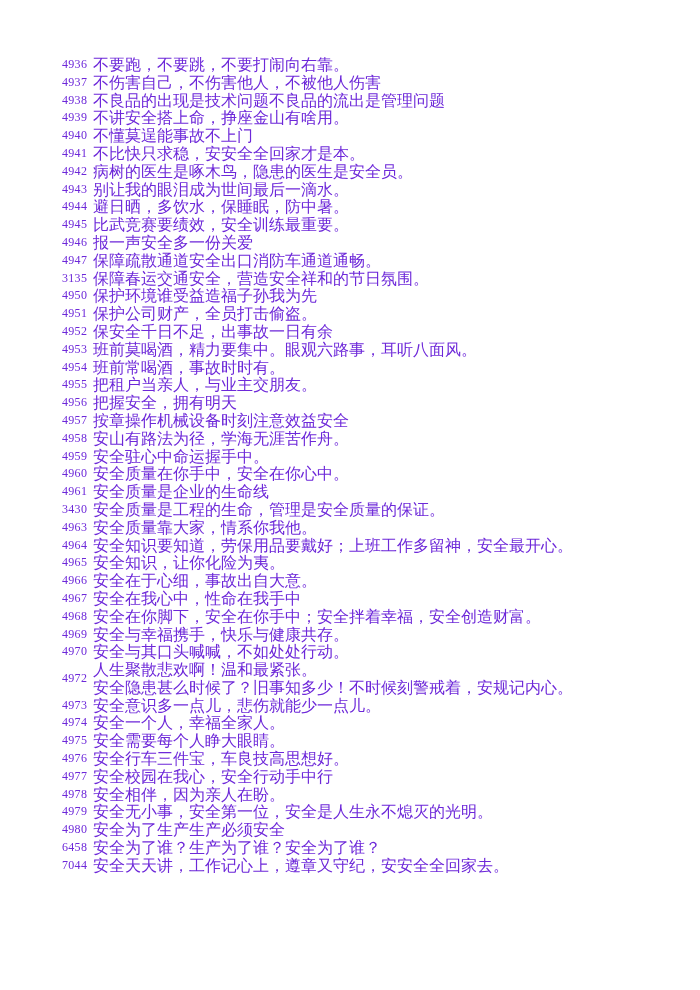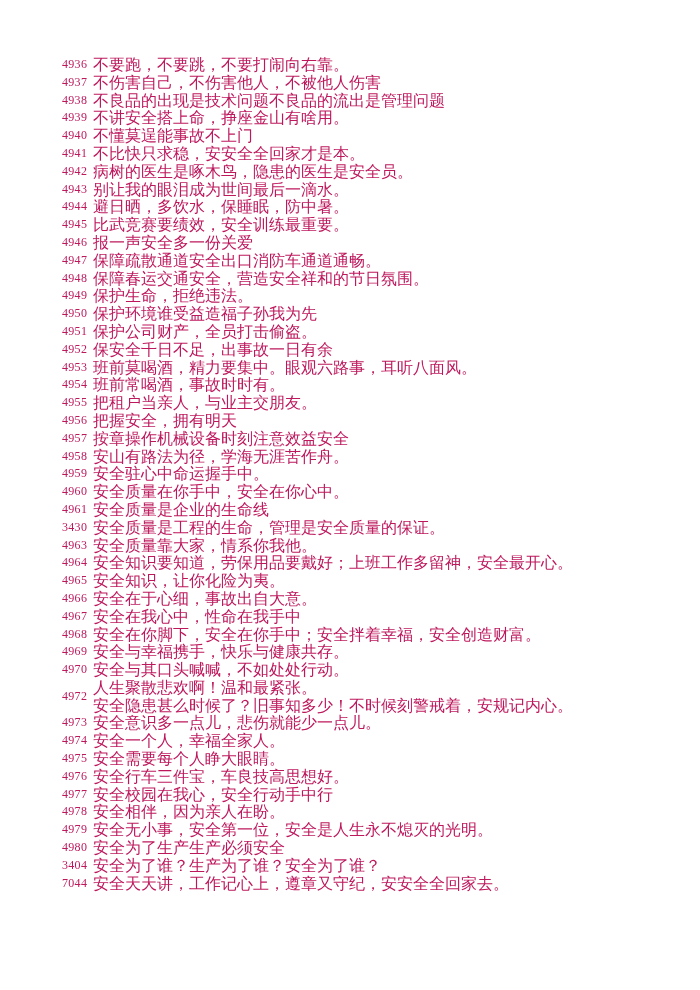--- a/index.html
+++ b/index.html
@@ -7,21 +7,21 @@
     padding: 0;
     background: #ffffff;
   }
   .page {
     position: relative;
     width: 700px;
     height: 990px;
     background: #ffffff;
     overflow: hidden;
     font-family: "Liberation Serif", "DejaVu Serif", serif;
-    color: #be185d;
+    color: #6d28d9;
   }
   .list {
     position: absolute;
     top: 56px;
     left: 62px;
     right: 24px;
   }
   .row {
     display: flex;
     align-items: center;
@@ -124,32 +124,26 @@
   </div>
 
   <div class="row">
     <span class="num">4947</span>
     <span class="txt">
           <div class="line">保障疏散通道安全出口消防车通道通畅。</div>
         </span>
   </div>
 
   <div class="row">
-    <span class="num">4948</span>
+    <span class="num">3135</span>
     <span class="txt">
           <div class="line">保障春运交通安全，营造安全祥和的节日氛围。</div>
         </span>
   </div>
 
-  <div class="row">
-    <span class="num">4949</span>
-    <span class="txt">
-          <div class="line">保护生命，拒绝违法。</div>
-        </span>
-  </div>
 
   <div class="row">
     <span class="num">4950</span>
     <span class="txt">
           <div class="line">保护环境谁受益造福子孙我为先</div>
         </span>
   </div>
 
   <div class="row">
     <span class="num">4951</span>
@@ -350,21 +344,21 @@
   </div>
 
   <div class="row">
     <span class="num">4980</span>
     <span class="txt">
           <div class="line">安全为了生产生产必须安全</div>
         </span>
   </div>
 
   <div class="row">
-    <span class="num">3404</span>
+    <span class="num">6458</span>
     <span class="txt">
           <div class="line">安全为了谁？生产为了谁？安全为了谁？</div>
         </span>
   </div>
 
   <div class="row">
     <span class="num">7044</span>
     <span class="txt">
           <div class="line">安全天天讲，工作记心上，遵章又守纪，安安全全回家去。</div>
         </span>

